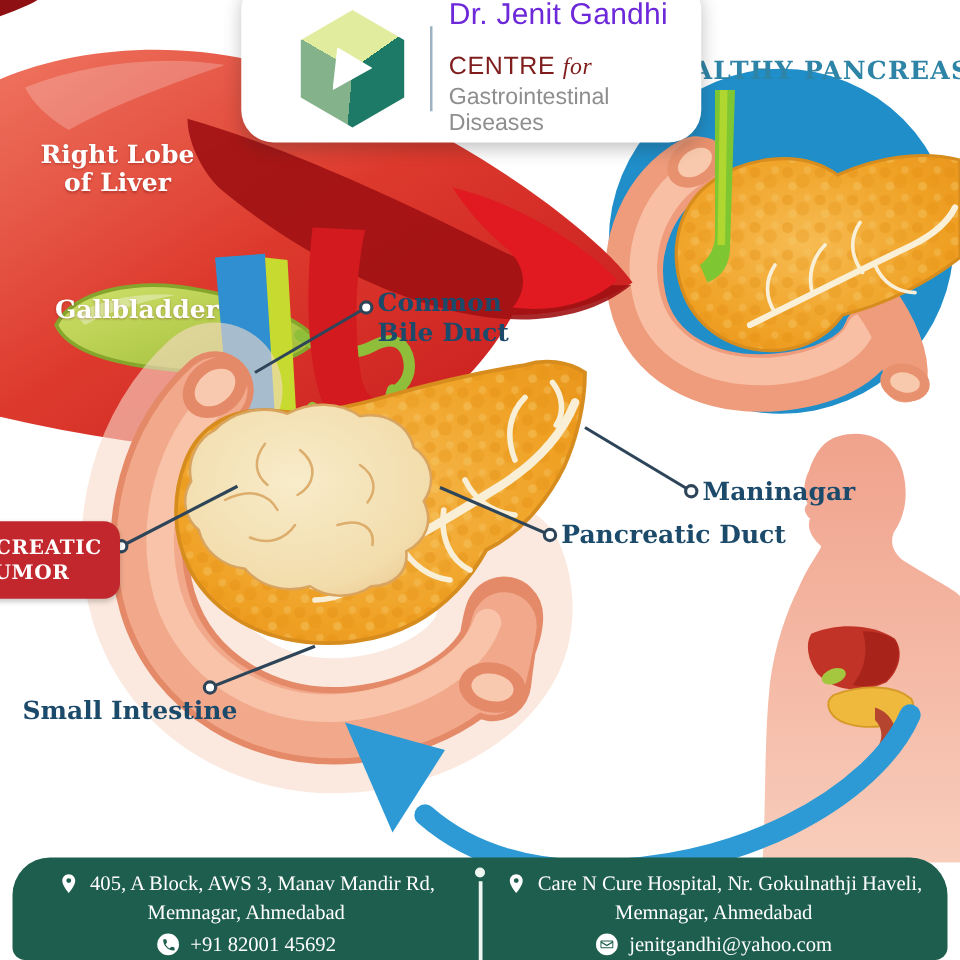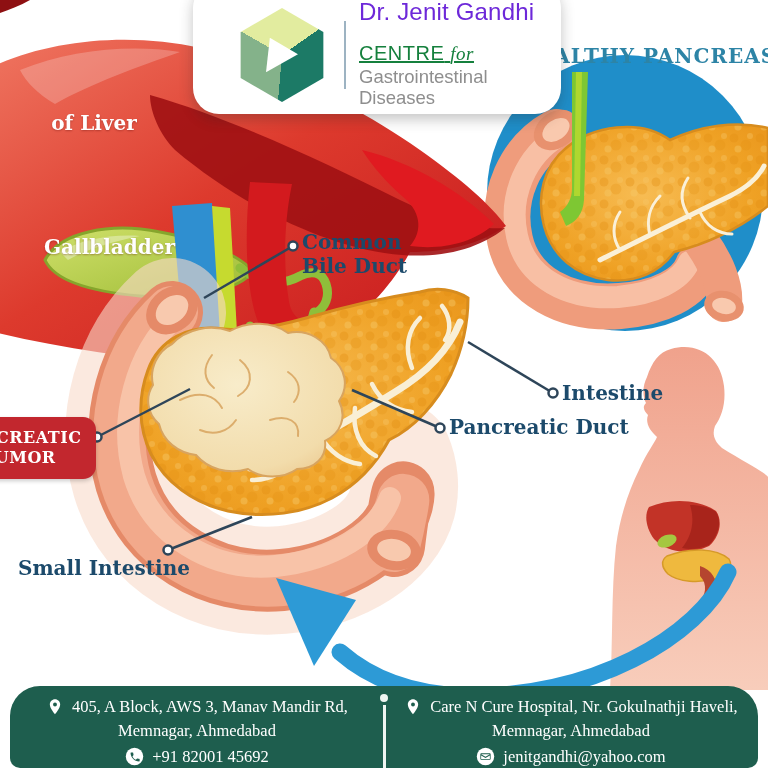--- a/index.html
+++ b/index.html
@@ -15,21 +15,21 @@
              display:flex;align-items:center;padding-left:42px;box-sizing:border-box;}
   .hex-wrap{position:relative;width:94px;height:96px;margin-top:14px;flex:none;}
   .hex-bg{position:absolute;inset:0;
           clip-path:polygon(50% 1%,94% 26%,94% 74%,50% 99%,6% 74%,6% 26%);
           background:conic-gradient(from 55deg,#1c7a66 0 130deg,#84b28a 130deg 245deg,#e2ec9f 245deg 360deg);}
   .hex-core{position:absolute;left:33%;top:32%;width:34%;height:36%;background:#ffffff;
             clip-path:polygon(12% 0,100% 48%,0 100%);}
   .logo-sep{width:2px;height:68px;background:#9db3c2;margin:14px 13px 0 15px;flex:none;}
   .logo-text{margin-top:12px;line-height:1.12;}
   .doctor-name{font-size:24px;color:#6d28d9;letter-spacing:.2px;}
-  .centre-line{font-size:20px;color:#15803d;letter-spacing:.5px;margin-top:16px;text-decoration:underline;}
+  .centre-line{font-size:20px;color:#7f1d1d;letter-spacing:.5px;margin-top:16px;}
   .centre-line .for{font-family:"Liberation Serif",serif;font-style:italic;font-size:19px;}
   .gi-line{font-size:18.5px;color:#8e8e8e;margin-top:3px;}
 
   
   .inset-title{position:absolute;left:518px;top:44px;z-index:10;font-family:"DejaVu Serif",serif;
                font-weight:700;font-size:20px;letter-spacing:1px;color:#2d84a6;white-space:nowrap;}
 
   
   .lbl{position:absolute;font-family:"DejaVu Serif",serif;font-weight:700;color:#1c4a6b;z-index:20;}
   .lbl-white{color:#ffffff;text-shadow:0 1px 2px rgba(90,10,10,.35);}
@@ -42,21 +42,21 @@
 
   .tumor-badge{position:absolute;left:-58px;top:417px;width:154px;height:62px;background:#c2272e;
                border-radius:13px;z-index:20;display:flex;flex-direction:column;justify-content:center;
                align-items:center;font-family:"DejaVu Serif",serif;font-weight:700;font-size:16px;
                letter-spacing:.5px;color:#ffffff;line-height:20px;box-shadow:0 2px 4px rgba(0,0,0,.2);}
 
   
   .footer{position:absolute;left:10px;right:10px;top:686px;bottom:0;background:#1e5e4e;
           border-radius:30px 30px 10px 10px;z-index:40;display:flex;color:#ffffff;
           font-family:"Liberation Serif",serif;font-size:16.5px;}
-  .f-col{width:50%;padding-top:9px;display:flex;flex-direction:column;align-items:center;justify-content:space-between;}
+  .f-col{width:50%;padding-top:9px;display:flex;flex-direction:column;align-items:center;}
   .f-line{display:flex;align-items:center;gap:8px;line-height:23px;text-align:center;}
   .f-line2{line-height:23px;text-align:center;}
   .f-contact{display:flex;align-items:center;gap:8px;margin-top:3px;line-height:23px;}
   .f-divider{position:absolute;left:50%;top:8px;bottom:0;width:0;}
   .f-divider .dot{position:absolute;left:-4px;top:0;width:8px;height:8px;border-radius:50%;background:#eef6f2;}
   .f-divider .vline{position:absolute;left:-1.5px;top:11px;bottom:0;width:3px;background:#eef6f2;}
   .f-icon{flex:none;display:block;}
 </style>
 </head>
 <body>
@@ -245,28 +245,29 @@
   </div>
   <div class="logo-sep"></div>
   <div class="logo-text">
     <div class="doctor-name">Dr. Jenit Gandhi</div>
     <div class="centre-line"><span>CENTRE</span> <span class="for">for</span></div>
     <div class="gi-line">Gastrointestinal Diseases</div>
   </div>
 </div>
 
 <div class="lbl lbl-white lbl-liver">
+  <div>Right Lobe</div>
   <div>of Liver</div>
 </div>
 <div class="lbl lbl-white lbl-gallbladder">Gallbladder</div>
 <div class="lbl lbl-cbd">
   <div>Common</div>
   <div>Bile Duct</div>
 </div>
-<div class="lbl lbl-pancreas">Intestine</div>
+<div class="lbl lbl-pancreas">Maninagar</div>
 <div class="lbl lbl-pduct">Pancreatic Duct</div>
 <div class="lbl lbl-intestine">Small Intestine</div>
 
 <div class="tumor-badge">
   <div>PANCREATIC</div>
   <div>TUMOR</div>
 </div>
 
 <div class="footer">
   <div class="f-col">

